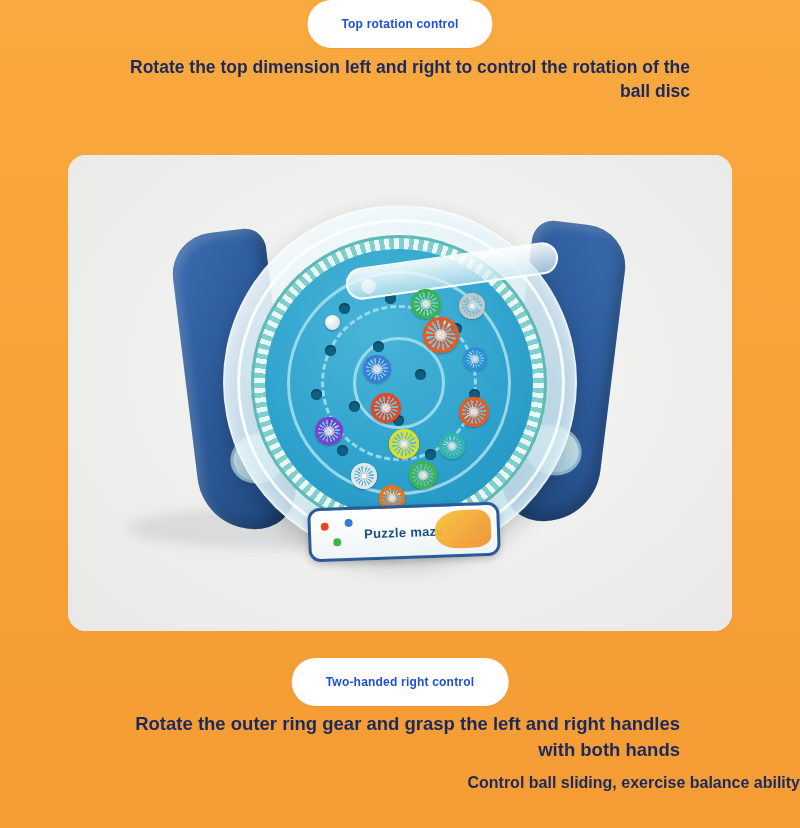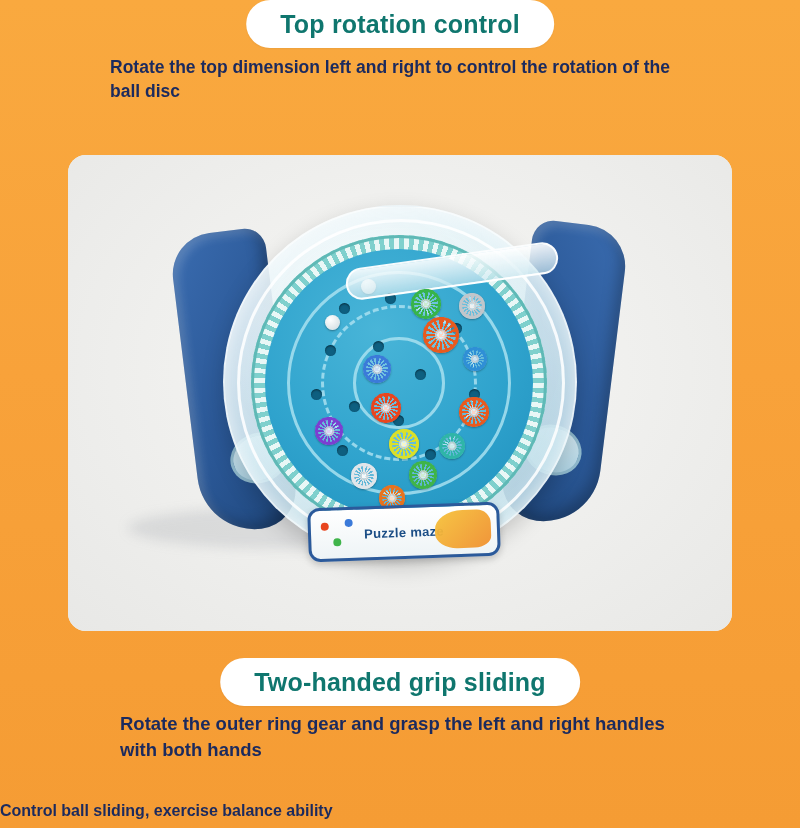--- a/index.html
+++ b/index.html
@@ -29,35 +29,35 @@
     background: #ffffff;
     border-radius: 26px;
     height: 48px;
     display: flex;
     align-items: center;
     justify-content: center;
     padding: 0 34px;
     box-shadow: 0 1px 2px rgba(0,0,0,0.05);
   }
   .pill span {
-    font-size: 25px;
+    font-size: 12px;
     font-weight: bold;
-    color: #0f766e;
+    color: #1d4ed8;
     white-space: nowrap;
     letter-spacing: 0.2px;
   }
   #pill-top { top: 0px; }
   #pill-bottom { top: 658px; }
 
   
   .caption {
     position: absolute;
     left: 0;
     width: 800px;
-    text-align: left;
+    text-align: right;
     color: #1b2a5e;
     font-weight: bold;
     line-height: 1.35;
   }
   .cap-a {
     top: 56px;
     font-size: 17.5px;
     padding: 0 110px;
     box-sizing: border-box;
   }
@@ -68,21 +68,20 @@
   .cap-c {
     top: 711px;
     font-size: 18.5px;
     padding: 0 120px;
     box-sizing: border-box;
     line-height: 1.38;
   }
   .cap-d {
     top: 772px;
     font-size: 16px;
-    margin-top: 28px;
   }
 
   
   .photo-card {
     position: absolute;
     left: 68px;
     top: 155px;
     width: 664px;
     height: 476px;
     background: #f2f2f0;
@@ -388,19 +387,19 @@
           <div class="label-dot" style="left:34px; top:9px; background:#3b7ad9;"></div>
           <div class="label-swoosh"></div>
           <div class="txt">Puzzle maze</div>
         </div>
 
       </div>
     </div>
   </div>
 
   <div class="pill" id="pill-bottom">
-    <span>Two-handed grip sliding</span>
+    <span>Two-handed right control</span>
   </div>
 
   <div class="caption cap-c">Rotate the outer ring gear and grasp the left and right handles with both hands</div>
   <div class="caption cap-d">Control ball sliding, exercise balance ability</div>
 
 </div>
 
 </body></html>

